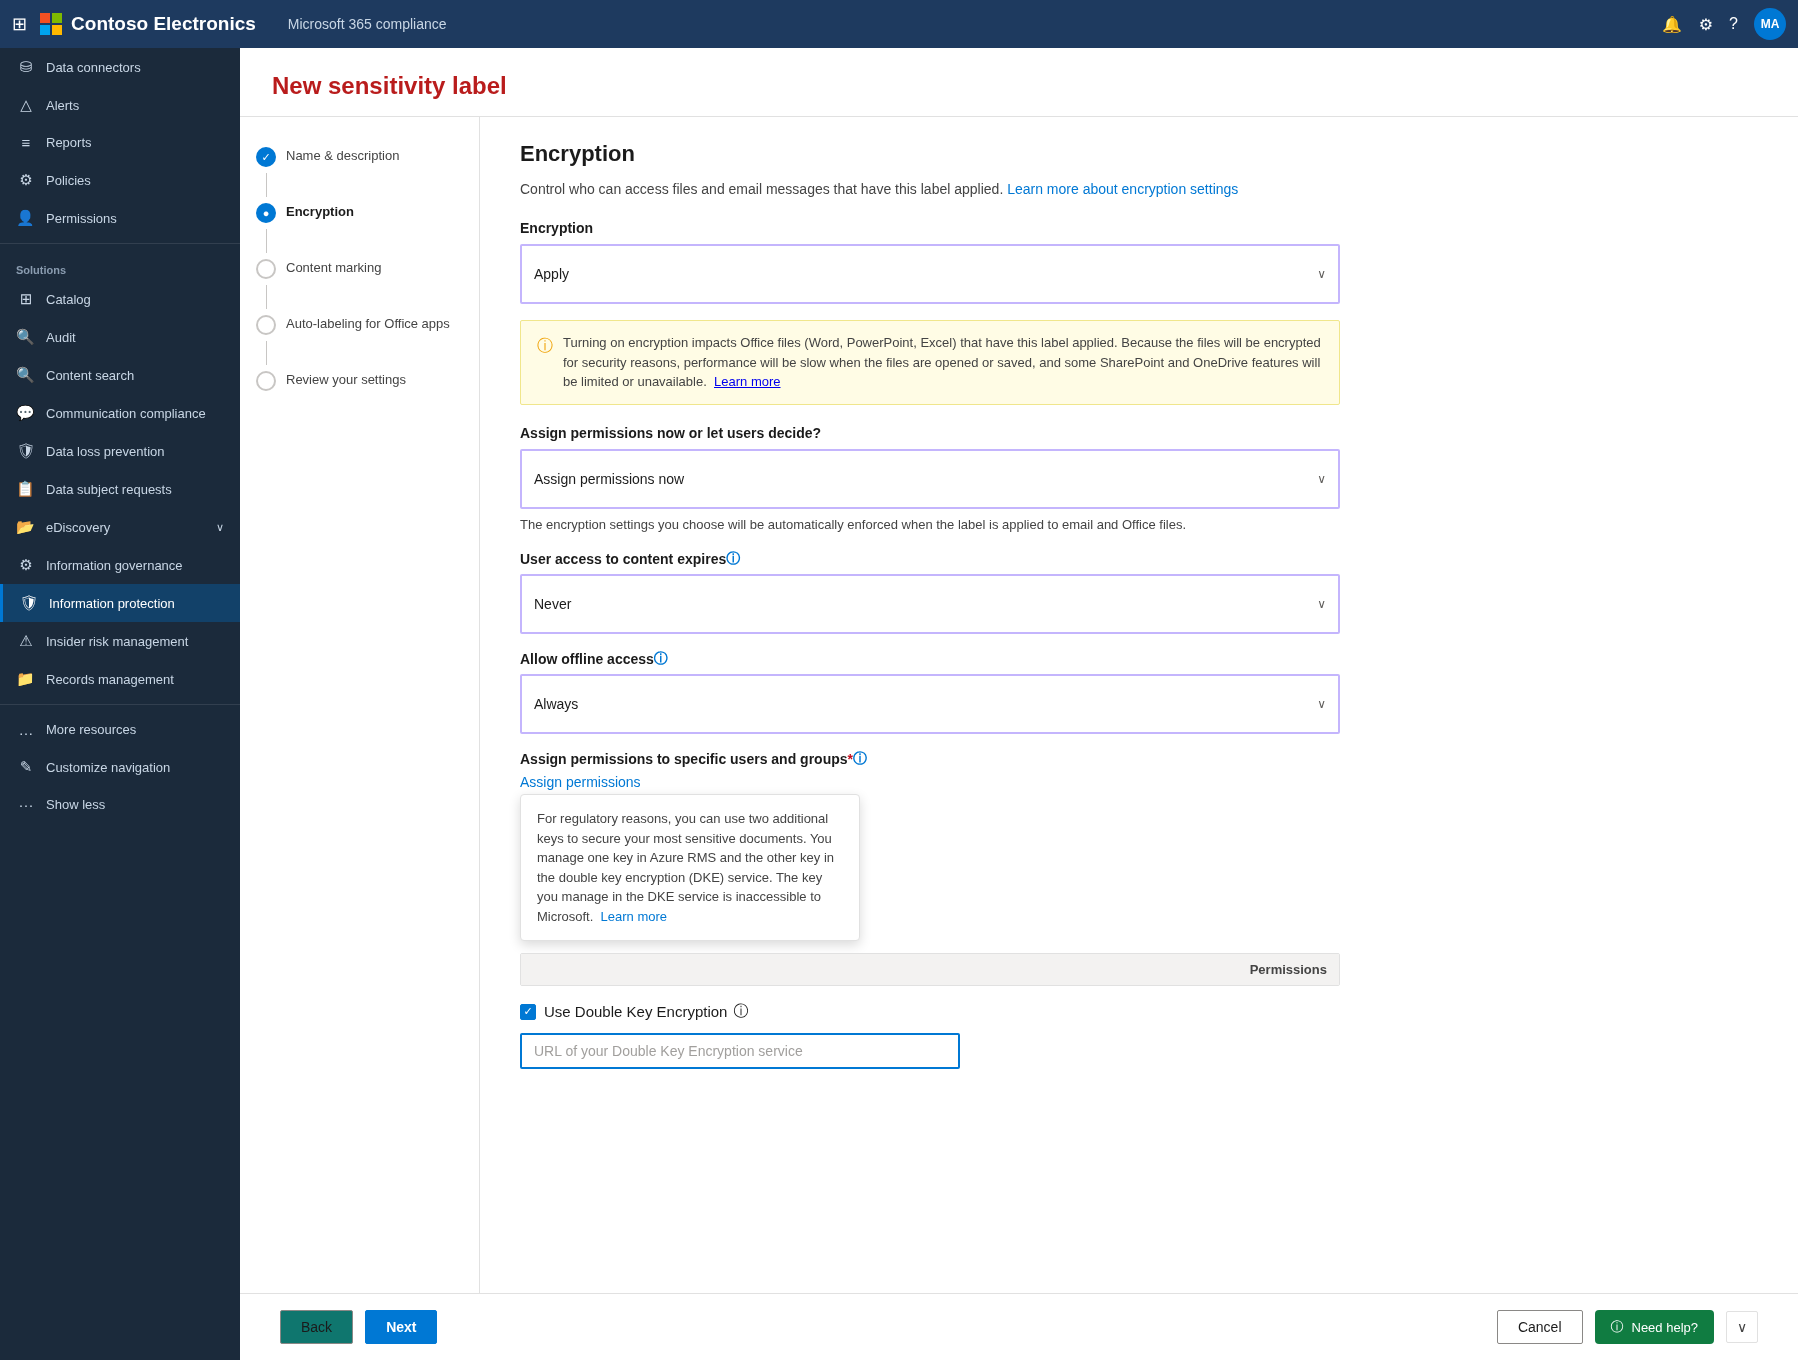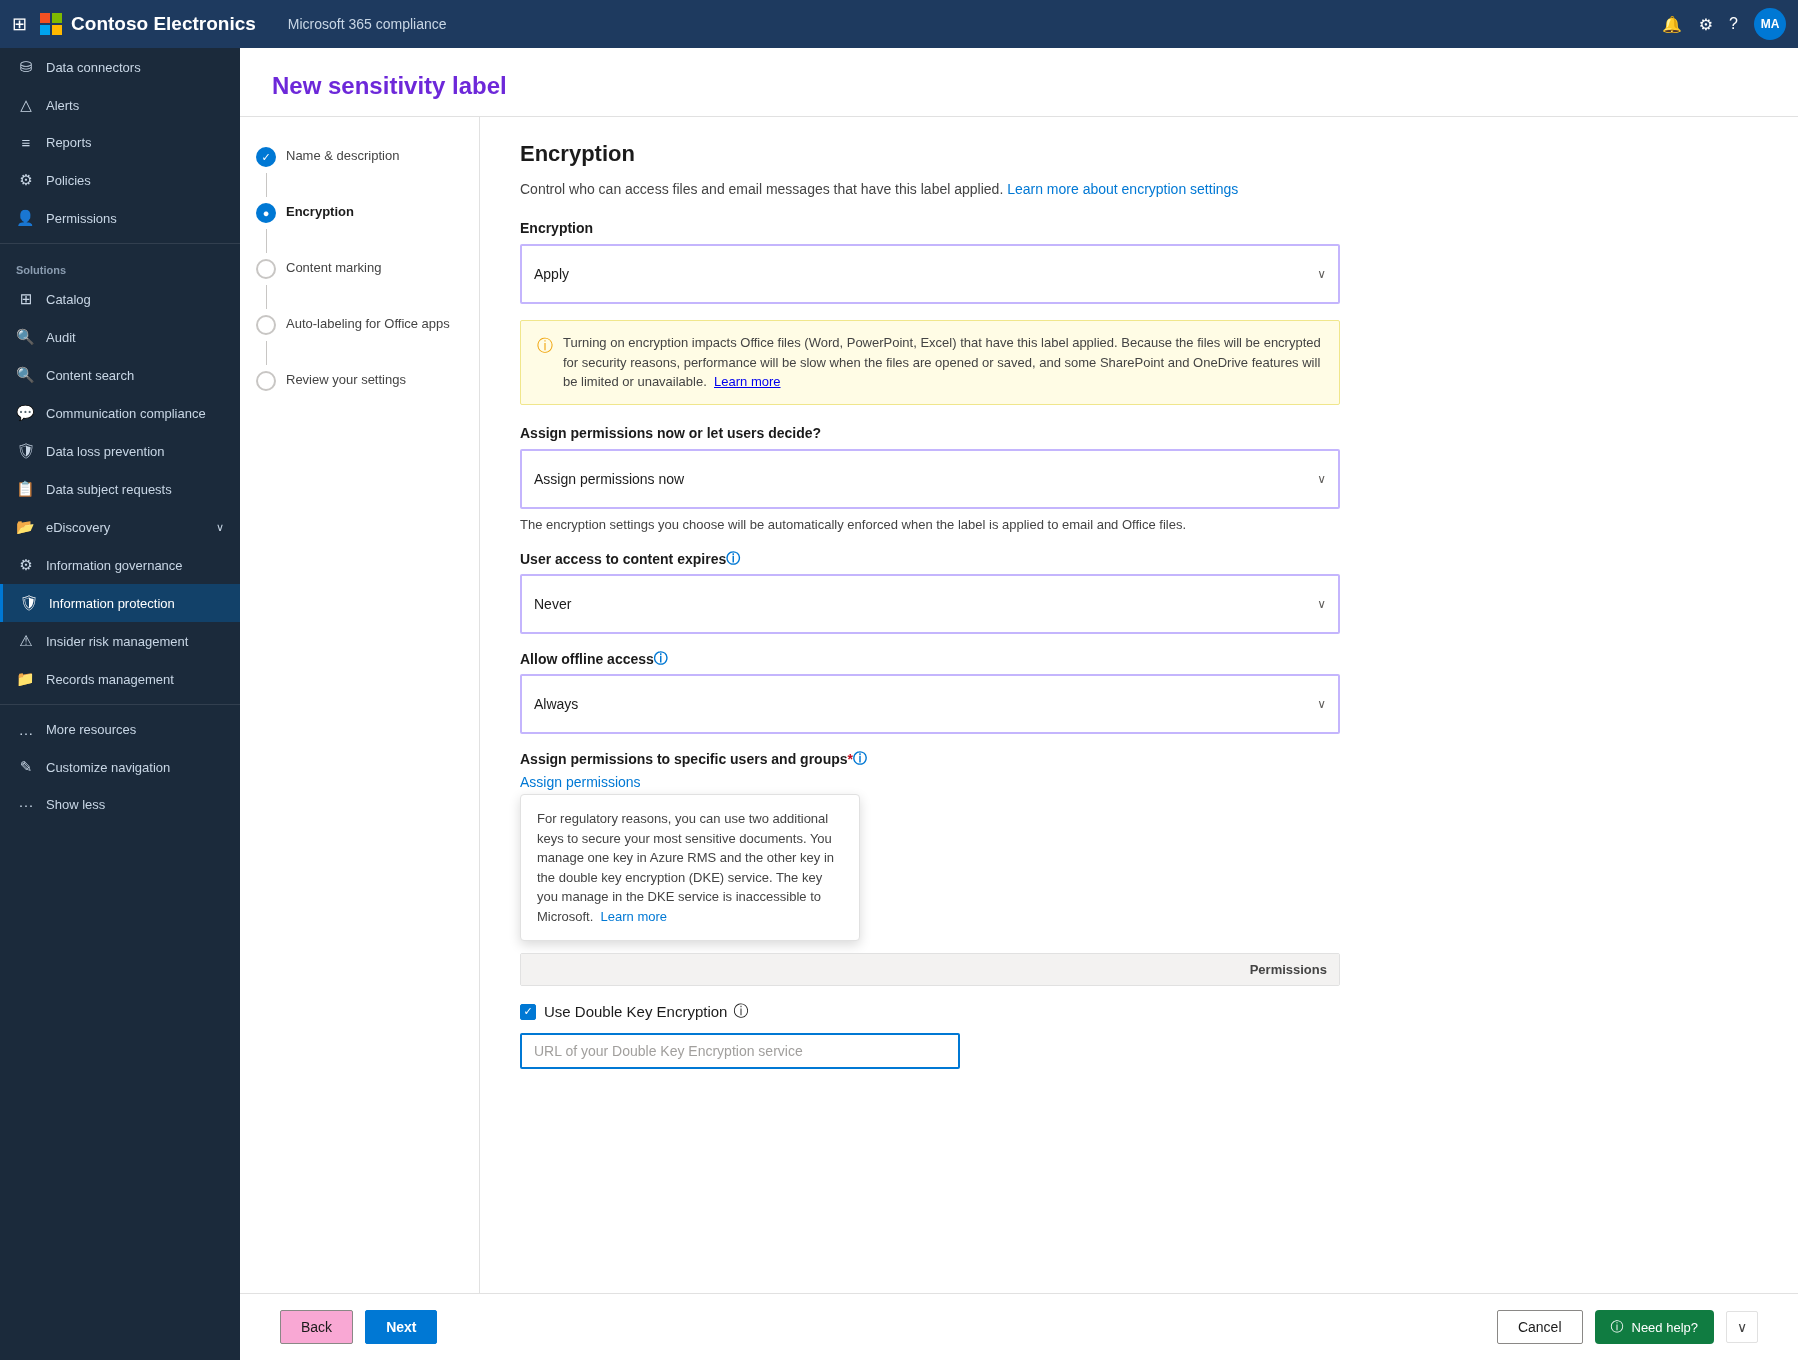--- a/index.html
+++ b/index.html
@@ -72,21 +72,21 @@
       background: white;
       overflow-y: auto;
       display: flex;
       flex-direction: column;
     }
 
     .page-header {
       padding: 24px 32px 16px;
       border-bottom: 1px solid #e1e1e1;
     }
-    .page-title { font-size: 24px; font-weight: 600; color: #6d28d9; }
+    .page-title { font-size: 24px; font-weight: 600; color: #b91c1c; }
 
     .page-body {
       display: flex;
       flex: 1;
       overflow: hidden;
     }
 
     
     .steps-panel {
       width: 240px;
@@ -245,21 +245,21 @@
       background: white;
       flex-shrink: 0;
     }
     .btn {
       padding: 8px 20px;
       border-radius: 2px;
       font-size: 14px;
       cursor: pointer;
       border: 1px solid transparent;
     }
-    .btn-back { background: #f9a8d4; border-color: #8a8886; color: #1b1b1b; }
+    .btn-back { background: #0f766e; border-color: #8a8886; color: #1b1b1b; }
     .btn-next { background: #0078d4; color: white; border-color: #0078d4; font-weight: 600; }
     .btn-cancel { background: white; border-color: #8a8886; color: #1b1b1b; }
 
     .footer-spacer { flex: 1; }
     .need-help {
       background: #107c41;
       color: white;
       border-radius: 4px;
       padding: 8px 16px;
       display: flex;

